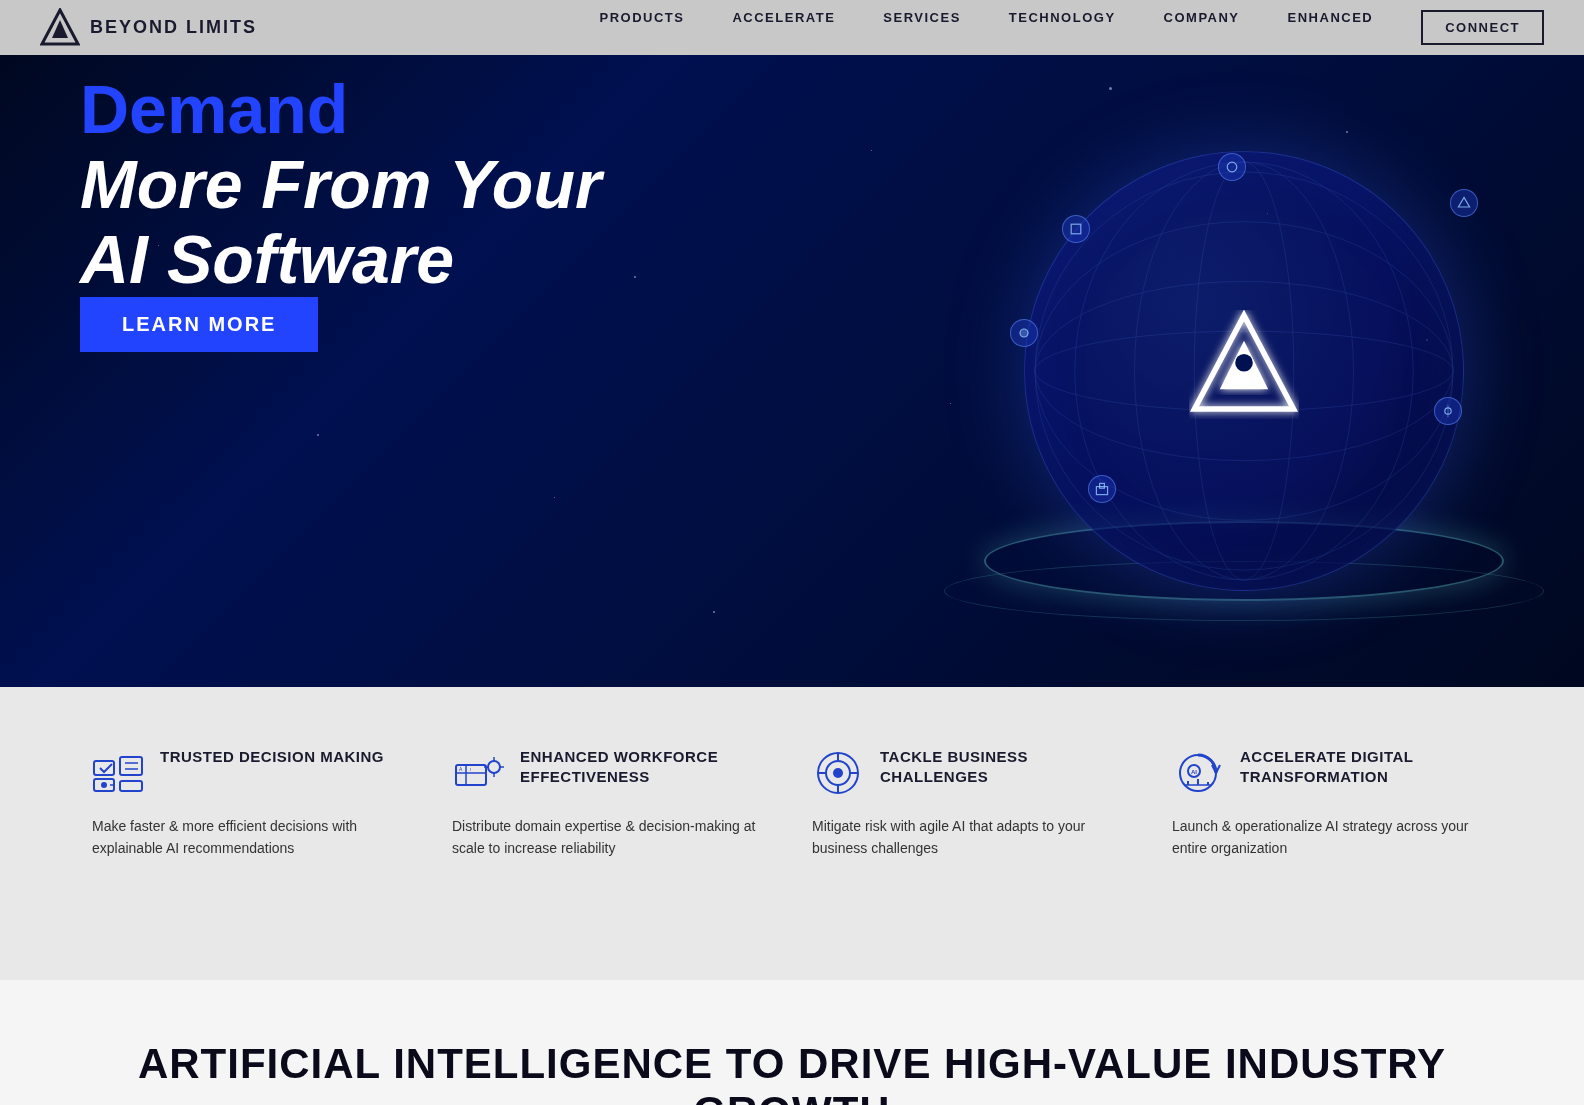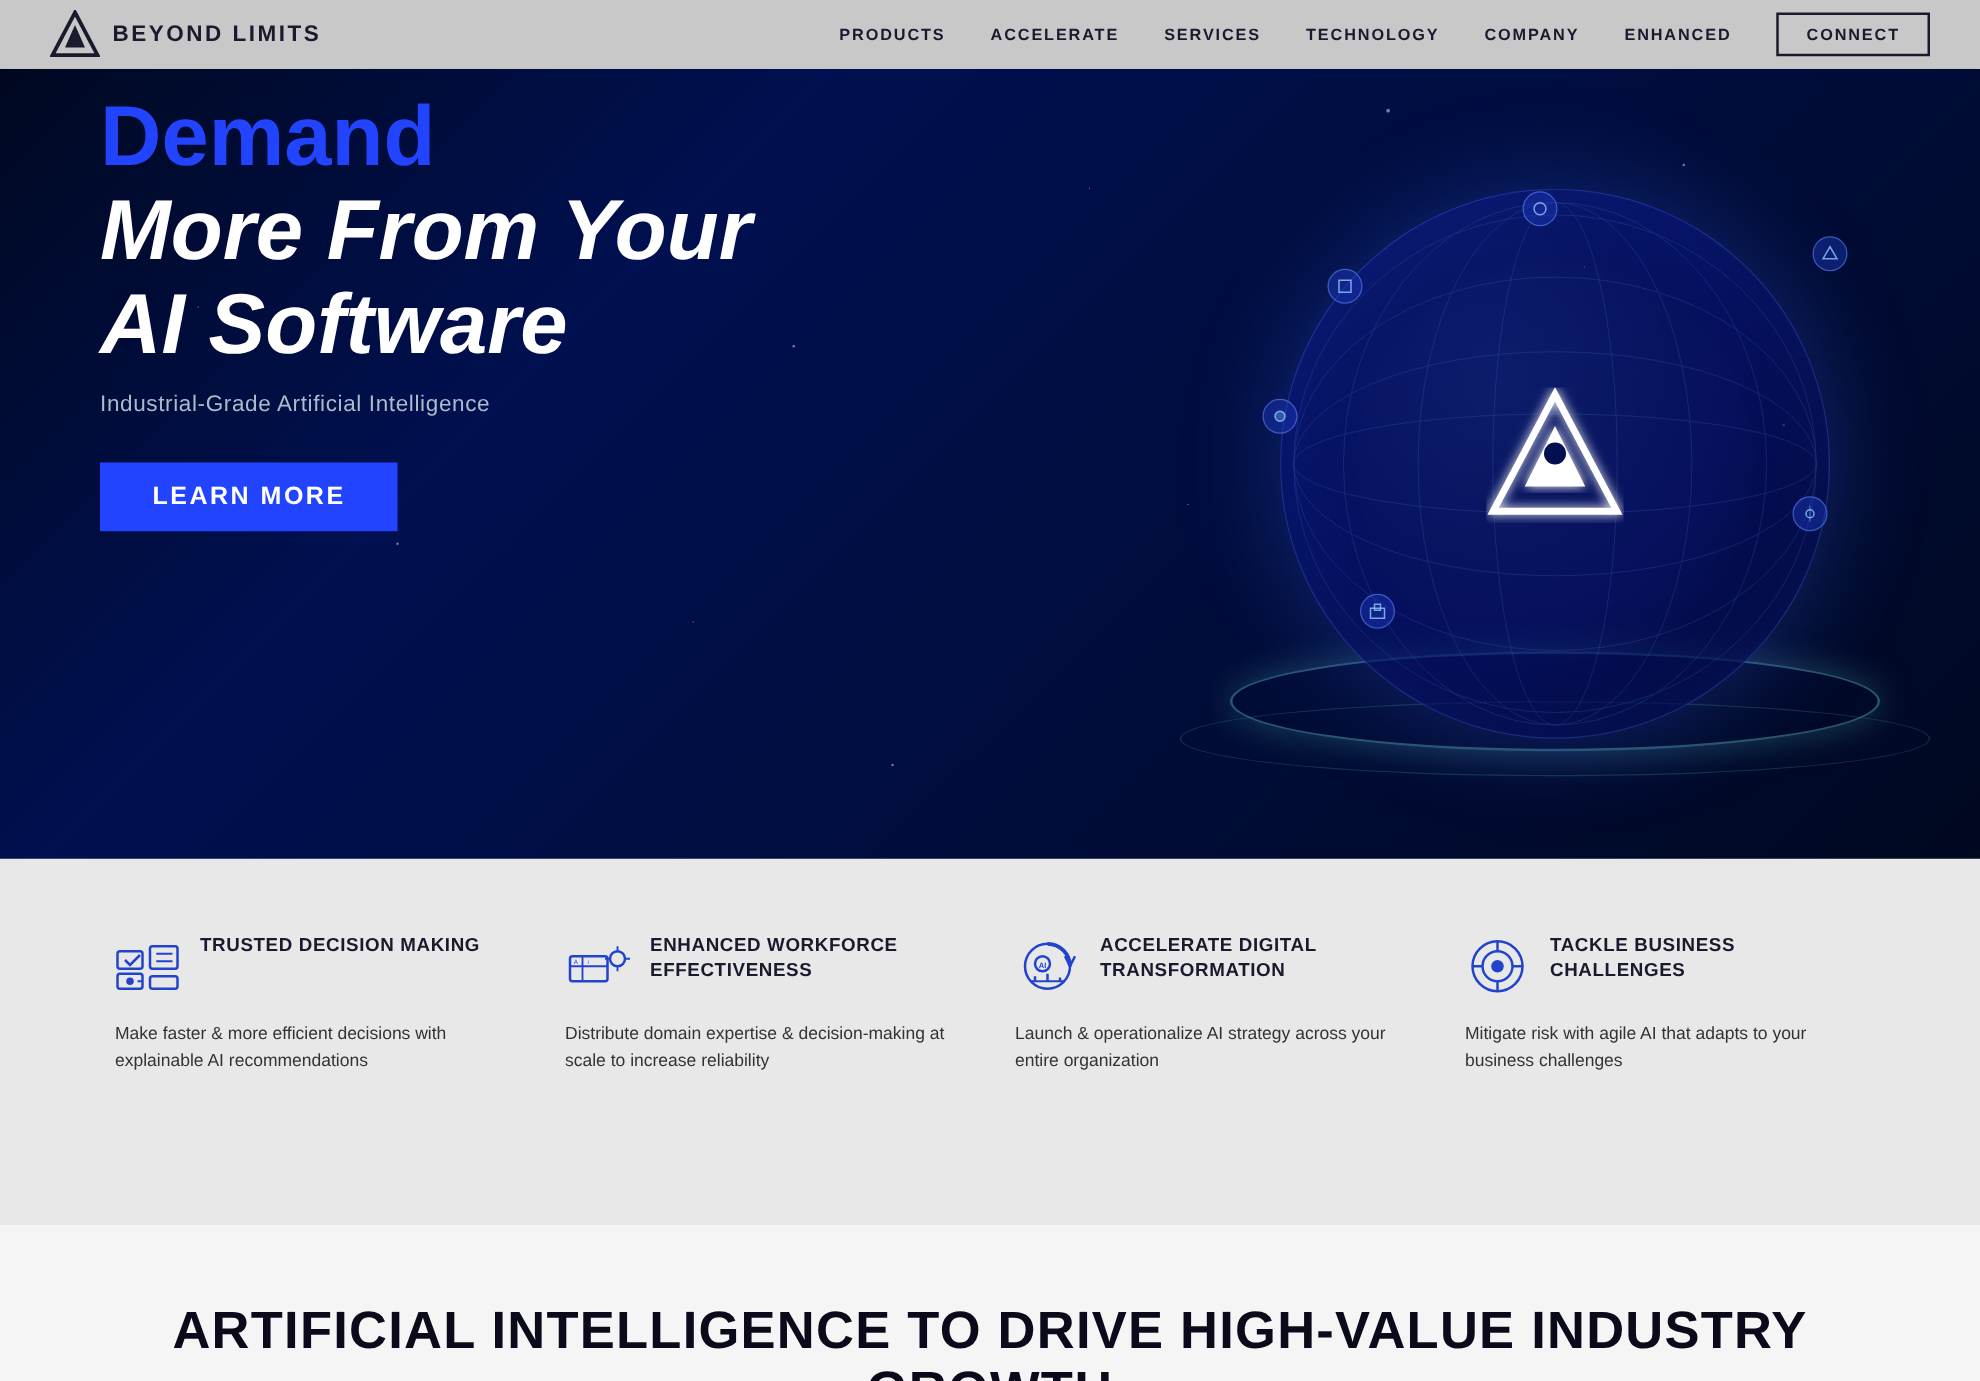--- a/index.html
+++ b/index.html
@@ -26,22 +26,22 @@
       height: 40px;
     }
     .logo-text {
       font-size: 18px;
       font-weight: 700;
       color: #1a1a2e;
       letter-spacing: 2px;
     }
     nav {
       display: flex;
-      align-items: center;
-      gap: 36px;
+      align-items: flex-start;
+      gap: 48px;
     }
     .nav-link {
       font-size: 13px;
       font-weight: 600;
       color: #1a1a2e;
       letter-spacing: 1.5px;
       cursor: pointer;
       text-decoration: none;
     }
     .nav-connect {
@@ -300,21 +300,20 @@
     <div class="star" style="width:1px;height:1px;top:55%;left:60%"></div>
     <div class="star" style="width:2px;height:2px;top:88%;left:45%"></div>
     <div class="star" style="width:1px;height:1px;top:30%;left:10%"></div>
   </div>
 
   <div class="hero-content">
     <div class="hero-demand">Demand</div>
     <div class="hero-more">
       More From Your<br>AI Software
     </div>
-    <p class="hero-subtitle">Industrial-Grade Artificial Intelligence</p>
     <button class="hero-btn">LEARN MORE</button>
   </div>
 
   <div class="hero-visual">
     <div class="globe-container">
 
       <div class="globe-ring"></div>
       <div class="globe-ring-2"></div>
 
       <div class="globe-outer">
@@ -421,50 +420,50 @@
           <line x1="36" y1="20" x2="32" y2="20" stroke="#2244cc" stroke-width="1.5"></line>
         </svg>
         <span class="feature-title">ENHANCED WORKFORCE EFFECTIVENESS</span>
       </div>
       <p class="feature-desc">Distribute domain expertise &amp; decision-making at scale to increase reliability</p>
     </div>
 
     <div class="feature-card">
       <div class="feature-icon-title">
         <svg class="feature-icon" viewBox="0 0 52 52">
+          <circle cx="26" cy="26" r="20" fill="none" stroke="#2244cc" stroke-width="2"></circle>
+          <circle cx="26" cy="26" r="12" fill="none" stroke="#2244cc" stroke-width="2"></circle>
+          <circle cx="26" cy="26" r="5" fill="#2244cc"></circle>
+          <line x1="26" y1="6" x2="26" y2="14" stroke="#2244cc" stroke-width="2"></line>
+          <line x1="26" y1="38" x2="26" y2="46" stroke="#2244cc" stroke-width="2"></line>
+          <line x1="6" y1="26" x2="14" y2="26" stroke="#2244cc" stroke-width="2"></line>
+          <line x1="38" y1="26" x2="46" y2="26" stroke="#2244cc" stroke-width="2"></line>
+        </svg>
+        <span class="feature-title">TACKLE BUSINESS CHALLENGES</span>
+      </div>
+      <p class="feature-desc">Mitigate risk with agile AI that adapts to your business challenges</p>
+    </div>
+
+    <div class="feature-card">
+      <div class="feature-icon-title">
+        <svg class="feature-icon" viewBox="0 0 52 52">
           <circle cx="26" cy="26" r="18" fill="none" stroke="#2244cc" stroke-width="2"></circle>
           <path d="M26,8 A18,18 0 0,1 44,26" fill="none" stroke="#2244cc" stroke-width="3"></path>
           <circle cx="22" cy="24" r="6" fill="none" stroke="#2244cc" stroke-width="2"></circle>
           <text x="19" y="27" font-size="6" fill="#2244cc" font-family="Arial" font-weight="bold">AI</text>
           <path d="M40,18 L44,26 L48,18" fill="none" stroke="#2244cc" stroke-width="2"></path>
           <line x1="12" y1="38" x2="40" y2="38" stroke="#2244cc" stroke-width="1.5"></line>
           <line x1="16" y1="34" x2="16" y2="38" stroke="#2244cc" stroke-width="2"></line>
           <line x1="26" y1="32" x2="26" y2="38" stroke="#2244cc" stroke-width="2"></line>
           <line x1="36" y1="35" x2="36" y2="38" stroke="#2244cc" stroke-width="2"></line>
         </svg>
         <span class="feature-title">ACCELERATE DIGITAL TRANSFORMATION</span>
       </div>
       <p class="feature-desc">Launch &amp; operationalize AI strategy across your entire organization</p>
     </div>
 
-    <div class="feature-card">
-      <div class="feature-icon-title">
-        <svg class="feature-icon" viewBox="0 0 52 52">
-          <circle cx="26" cy="26" r="20" fill="none" stroke="#2244cc" stroke-width="2"></circle>
-          <circle cx="26" cy="26" r="12" fill="none" stroke="#2244cc" stroke-width="2"></circle>
-          <circle cx="26" cy="26" r="5" fill="#2244cc"></circle>
-          <line x1="26" y1="6" x2="26" y2="14" stroke="#2244cc" stroke-width="2"></line>
-          <line x1="26" y1="38" x2="26" y2="46" stroke="#2244cc" stroke-width="2"></line>
-          <line x1="6" y1="26" x2="14" y2="26" stroke="#2244cc" stroke-width="2"></line>
-          <line x1="38" y1="26" x2="46" y2="26" stroke="#2244cc" stroke-width="2"></line>
-        </svg>
-        <span class="feature-title">TACKLE BUSINESS CHALLENGES</span>
-      </div>
-      <p class="feature-desc">Mitigate risk with agile AI that adapts to your business challenges</p>
-    </div>
-
   </div>
 
 </section>
 
 <section class="bottom-section">
   <h2 class="bottom-title">ARTIFICIAL INTELLIGENCE TO DRIVE HIGH-VALUE INDUSTRY GROWTH</h2>
 </section>
 
 </body></html>

